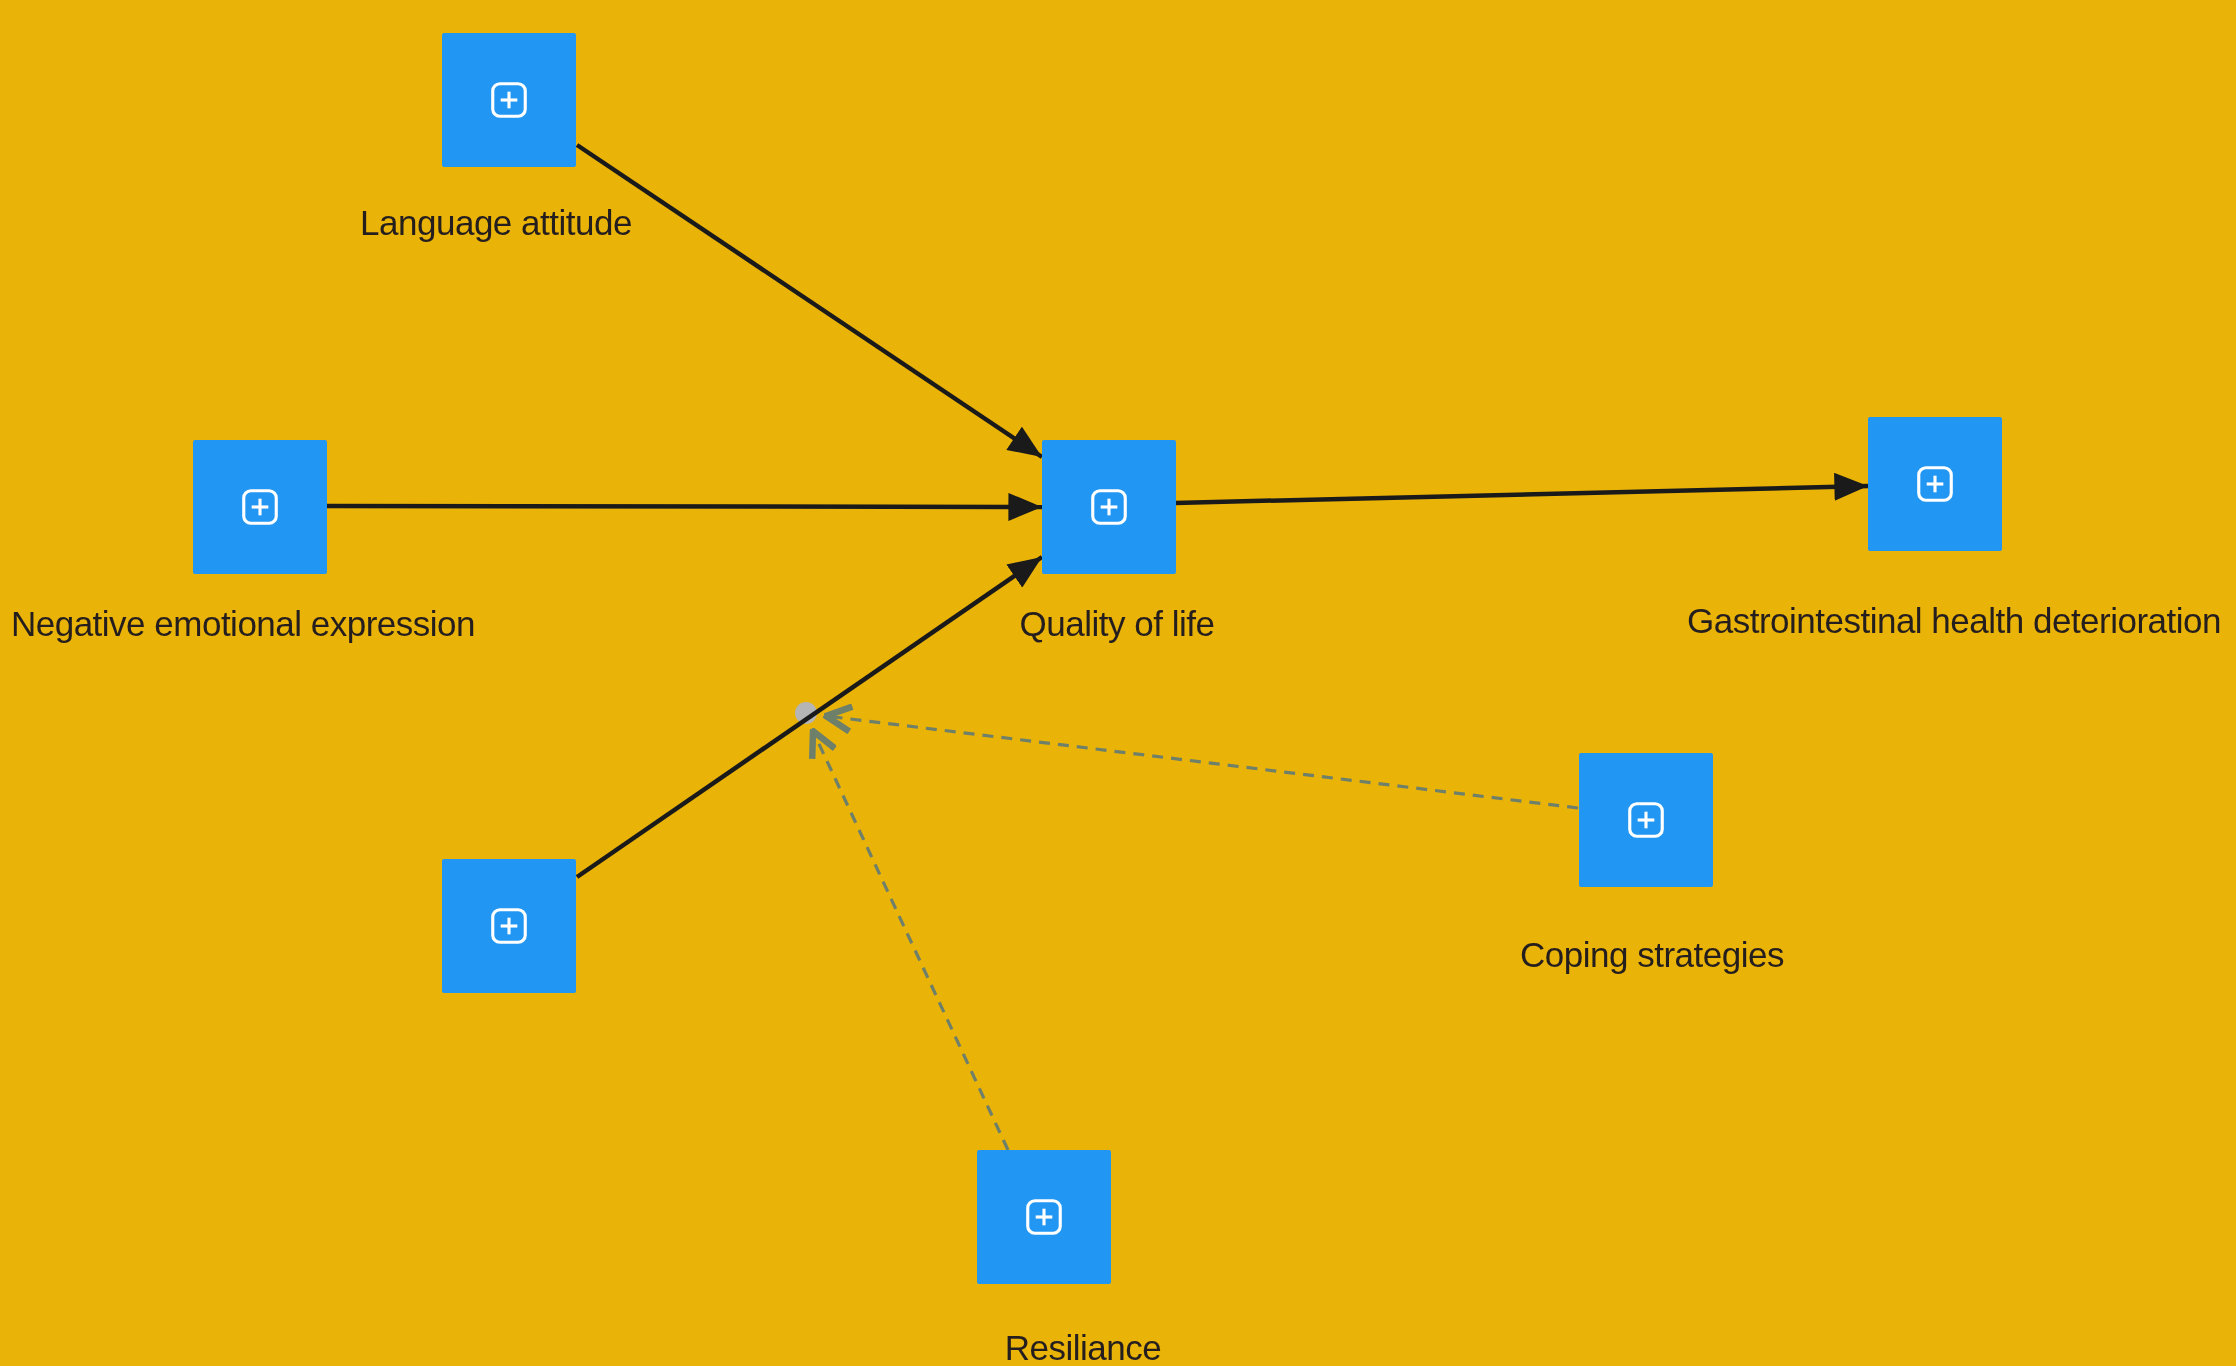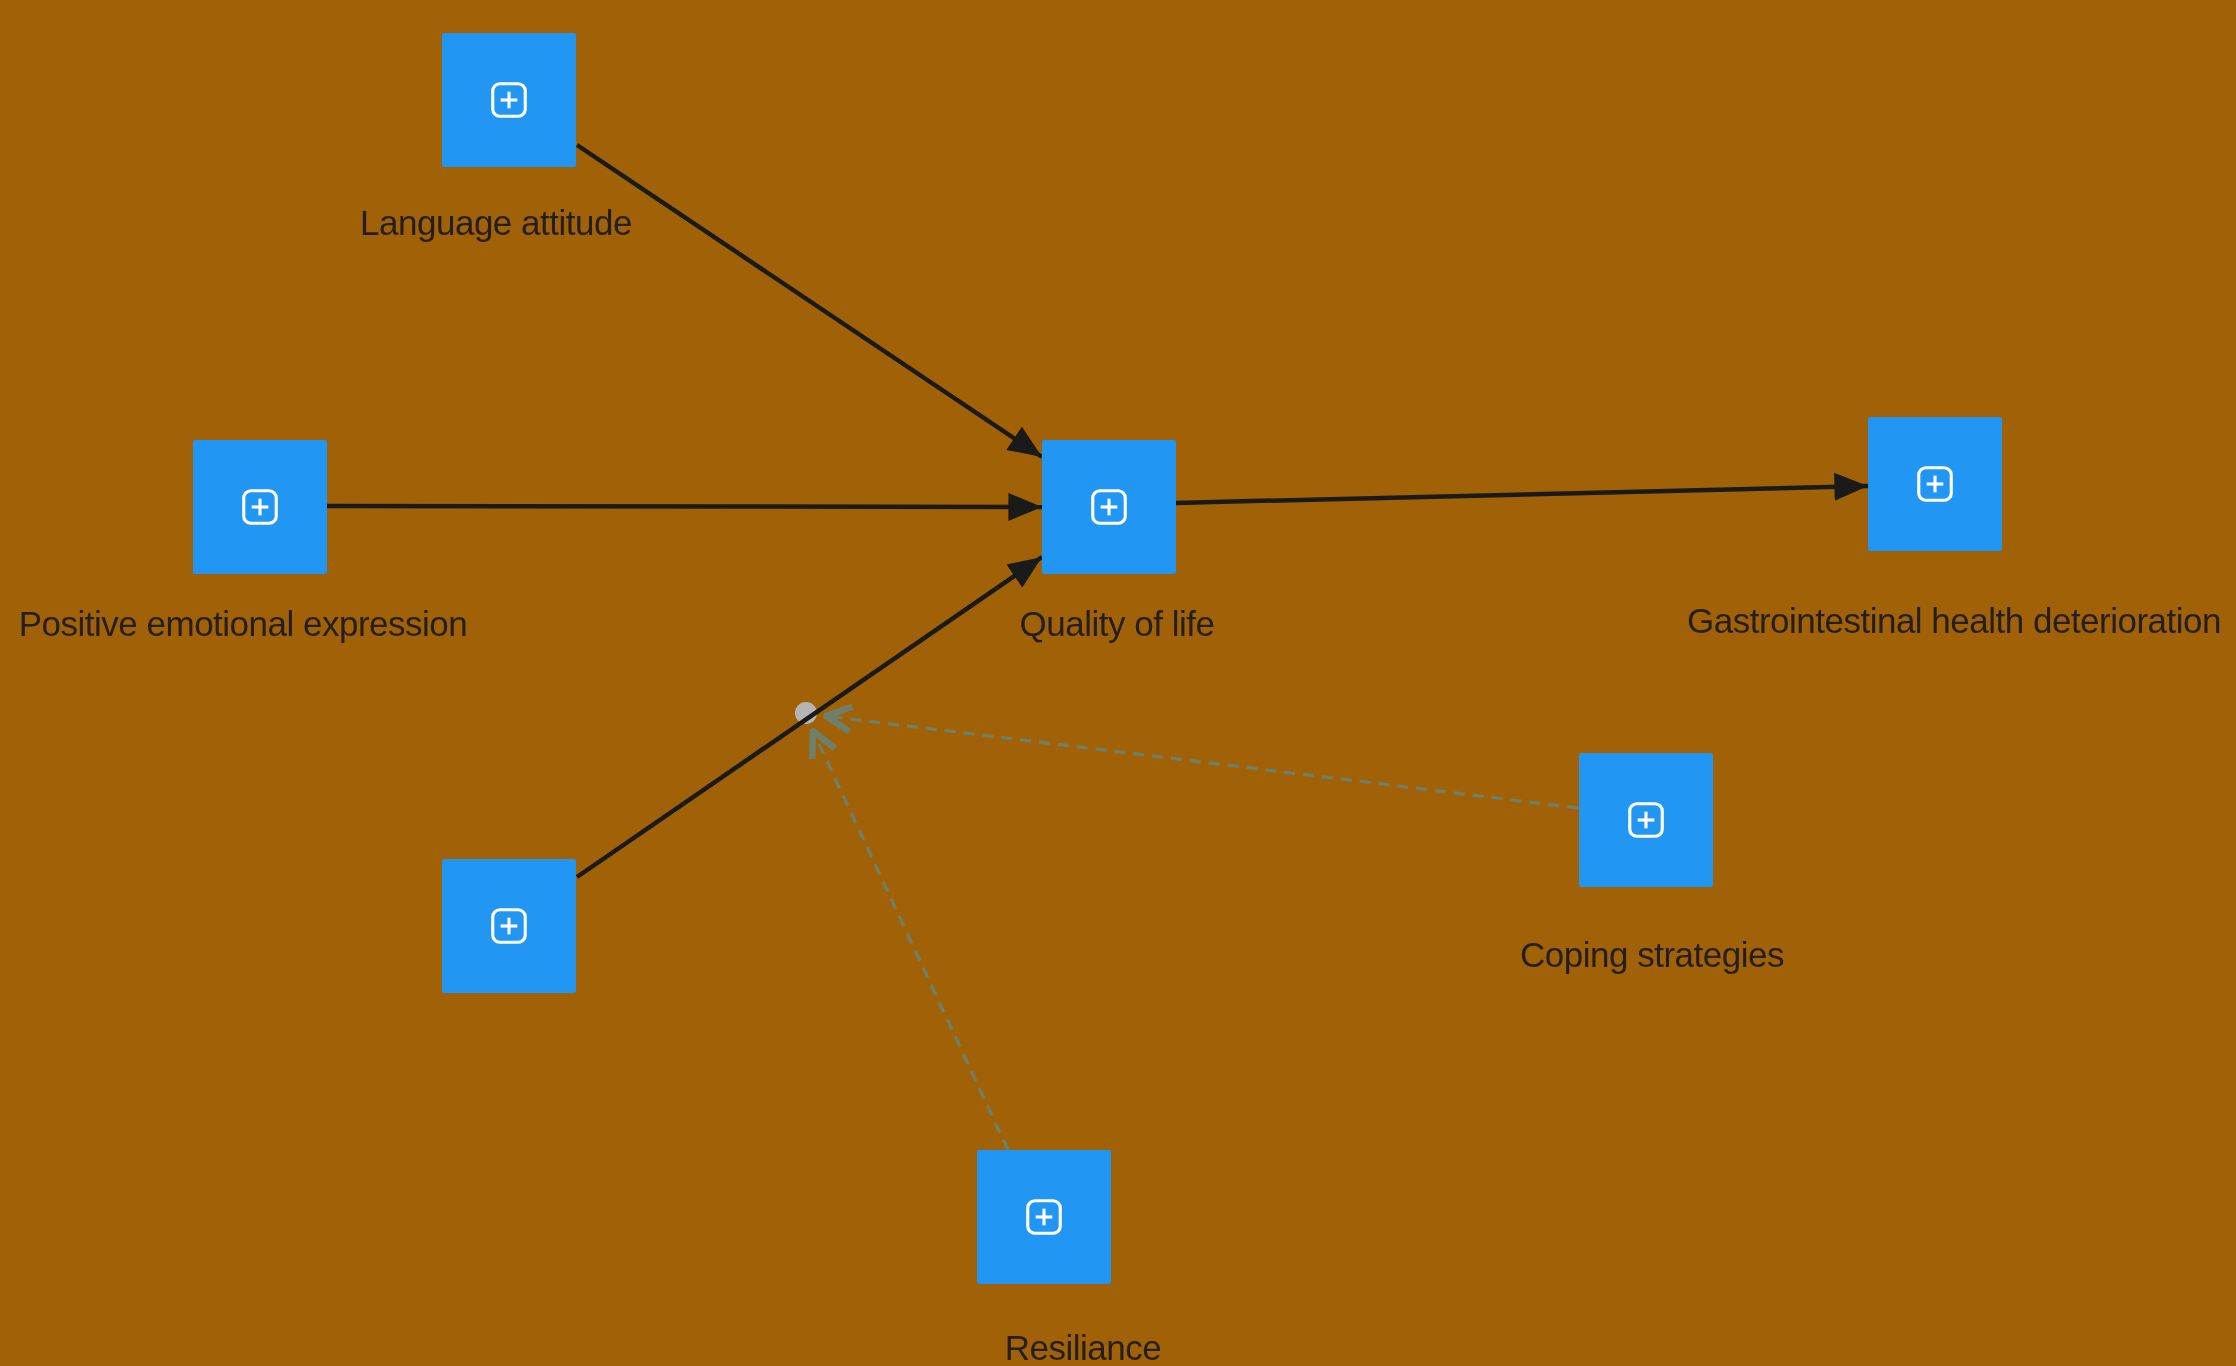--- a/index.html
+++ b/index.html
@@ -4,21 +4,21 @@
 <style>
   html, body {
     margin: 0;
     padding: 0;
     background: #ffffff;
   }
   .canvas {
     position: relative;
     width: 2236px;
     height: 1366px;
-    background: #a16207;
+    background: #eab308;
     overflow: hidden;
     font-family: "Liberation Sans", sans-serif;
   }
   #edge-layer {
     position: absolute;
     left: 0;
     top: 0;
     width: 2236px;
     height: 1366px;
   }
@@ -80,21 +80,21 @@
         </svg>
       </div>
       <div class="node-label" style="left: 496px; top: 204px; color: rgb(37, 30, 30);">Language attitude</div>
       <div class="node" style="left: 193px; top: 440px; width: 134px; height: 134px; background: rgb(33, 150, 243);">
         <svg class="node-icon" viewBox="0 0 24 24" width="50" height="50">
           <rect x="4.2" y="4.2" width="15.6" height="15.6" rx="3.4" fill="none" stroke="#ffffff" stroke-width="1.5"></rect>
           <line x1="12" y1="8" x2="12" y2="16" stroke="#ffffff" stroke-width="1.5"></line>
           <line x1="8" y1="12" x2="16" y2="12" stroke="#ffffff" stroke-width="1.5"></line>
         </svg>
       </div>
-      <div class="node-label" style="left: 243px; top: 605px; color: rgb(37, 30, 30);">Positive emotional expression</div>
+      <div class="node-label" style="left: 243px; top: 605px; color: rgb(37, 30, 30);">Negative emotional expression</div>
       <div class="node" style="left: 442px; top: 859px; width: 134px; height: 134px; background: rgb(33, 150, 243);">
         <svg class="node-icon" viewBox="0 0 24 24" width="50" height="50">
           <rect x="4.2" y="4.2" width="15.6" height="15.6" rx="3.4" fill="none" stroke="#ffffff" stroke-width="1.5"></rect>
           <line x1="12" y1="8" x2="12" y2="16" stroke="#ffffff" stroke-width="1.5"></line>
           <line x1="8" y1="12" x2="16" y2="12" stroke="#ffffff" stroke-width="1.5"></line>
         </svg>
       </div>
       <div class="node" style="left: 1042px; top: 440px; width: 134px; height: 134px; background: rgb(33, 150, 243);">
         <svg class="node-icon" viewBox="0 0 24 24" width="50" height="50">
           <rect x="4.2" y="4.2" width="15.6" height="15.6" rx="3.4" fill="none" stroke="#ffffff" stroke-width="1.5"></rect>

